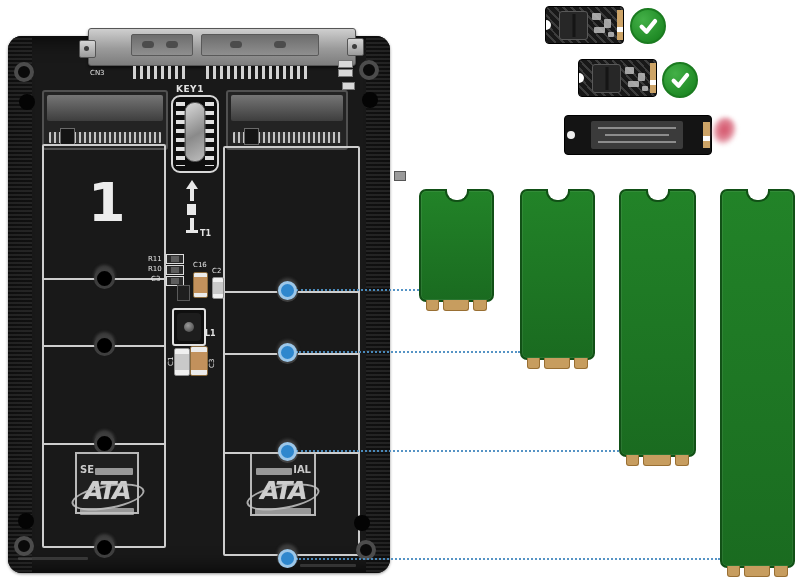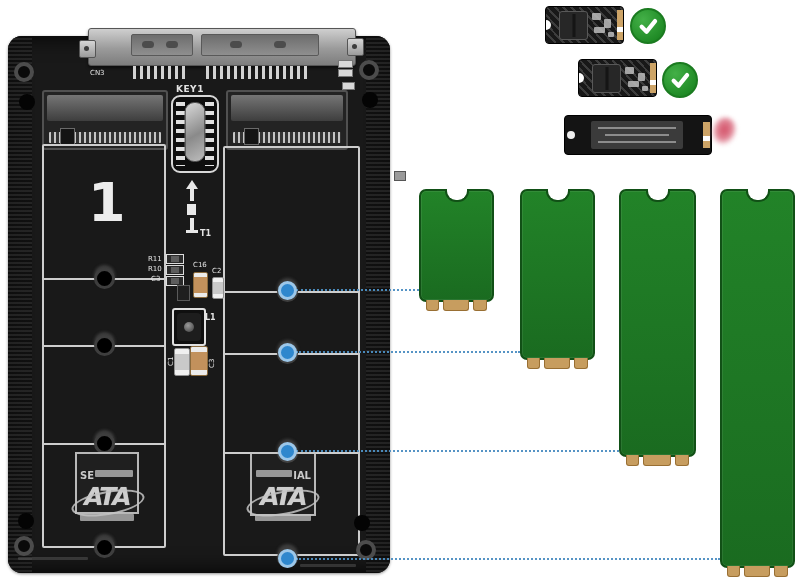--- a/index.html
+++ b/index.html
@@ -80,21 +80,21 @@
           border:1px solid #8f8f8f;border-radius:2px;}
   .chip{position:absolute;background:#1f1f1f;border:1px solid #5a5a5a;}
   .l1box{position:absolute;left:172px;top:308px;width:30px;height:34px;border:2px solid #e0e0e0;border-radius:3px;background:#0f0f0f;}
   .l1in{position:absolute;left:3px;top:3px;right:3px;bottom:3px;background:#1d1d1d;border-radius:4px;}
   .l1in::after{content:"";position:absolute;left:50%;top:50%;width:10px;height:10px;border-radius:50%;
                background:radial-gradient(circle at 40% 35%,#9a9a9a,#3a3a3a);transform:translate(-50%,-50%);}
   .tinybox{position:absolute;background:#d9d9d9;border:1px solid #777;}
 
   
   .stamp{position:absolute;border:2px solid #c6c6c6;background:rgba(255,255,255,.03);color:#d9d9d9;opacity:.92;}
-  .stamp-top{display:flex;align-items:flex-start;padding:16px 3px 0 3px;font-size:10px;font-weight:bold;}
+  .stamp-top{display:flex;align-items:flex-end;padding:10px 3px 0 3px;font-size:10px;font-weight:bold;}
   .smudge{flex:1;height:7px;background:#cfcfcf;opacity:.75;margin:0 1px;border-radius:1px;}
   .stamp-main{position:relative;text-align:center;font-size:25px;font-weight:bold;font-style:italic;
               letter-spacing:-2px;margin-top:1px;color:#dedede;text-shadow:0 0 1px #888;}
   .swoosh{position:absolute;left:-6px;top:9px;width:70px;height:20px;border:2px solid #d4d4d4;
           border-radius:50%;transform:rotate(-10deg);opacity:.85;}
   .stamp-bot{height:7px;background:#cfcfcf;opacity:.75;margin:3px 3px 3px 3px;border-radius:1px;}
 
   .faint{position:absolute;background:#9a9a9a;opacity:.25;border-radius:1px;}
 
   
@@ -228,21 +228,21 @@
   <div class="res" style="left:166px;top:265px;"></div>
   <div class="res" style="left:166px;top:276px;"></div>
   <div class="silk lab7" style="left:193px;top:262px;">C16</div>
   <div class="captan" style="left:193px;top:272px;width:13px;height:24px;"></div>
   <div class="silk lab7" style="left:212px;top:268px;">C2</div>
   <div class="capwht" style="left:212px;top:277px;width:10px;height:20px;"></div>
   <div class="chip" style="left:177px;top:285px;width:11px;height:14px;"></div>
   <div class="l1box">
       <div class="l1in"></div>
     </div>
-  <div class="silk lab8" style="left:205px;top:314px;">L1</div>
+  <div class="silk lab8" style="left:205px;top:330px;">L1</div>
   <div class="silk lab7 vrot" style="left:168px;top:366px;">C1</div>
   <div class="capwht" style="left:174px;top:348px;width:14px;height:26px;"></div>
   <div class="captan" style="left:190px;top:346px;width:16px;height:28px;"></div>
   <div class="silk lab7 vrot" style="left:209px;top:368px;">C3</div>
 
   <div class="tinybox" style="left:338px;top:60px;width:13px;height:6px;"></div>
   <div class="tinybox" style="left:338px;top:69px;width:13px;height:6px;"></div>
   <div class="tinybox" style="left:342px;top:82px;width:11px;height:6px;"></div>
 
   <div class="stamp" style="left:75px;top:452px;width:60px;height:58px;">

